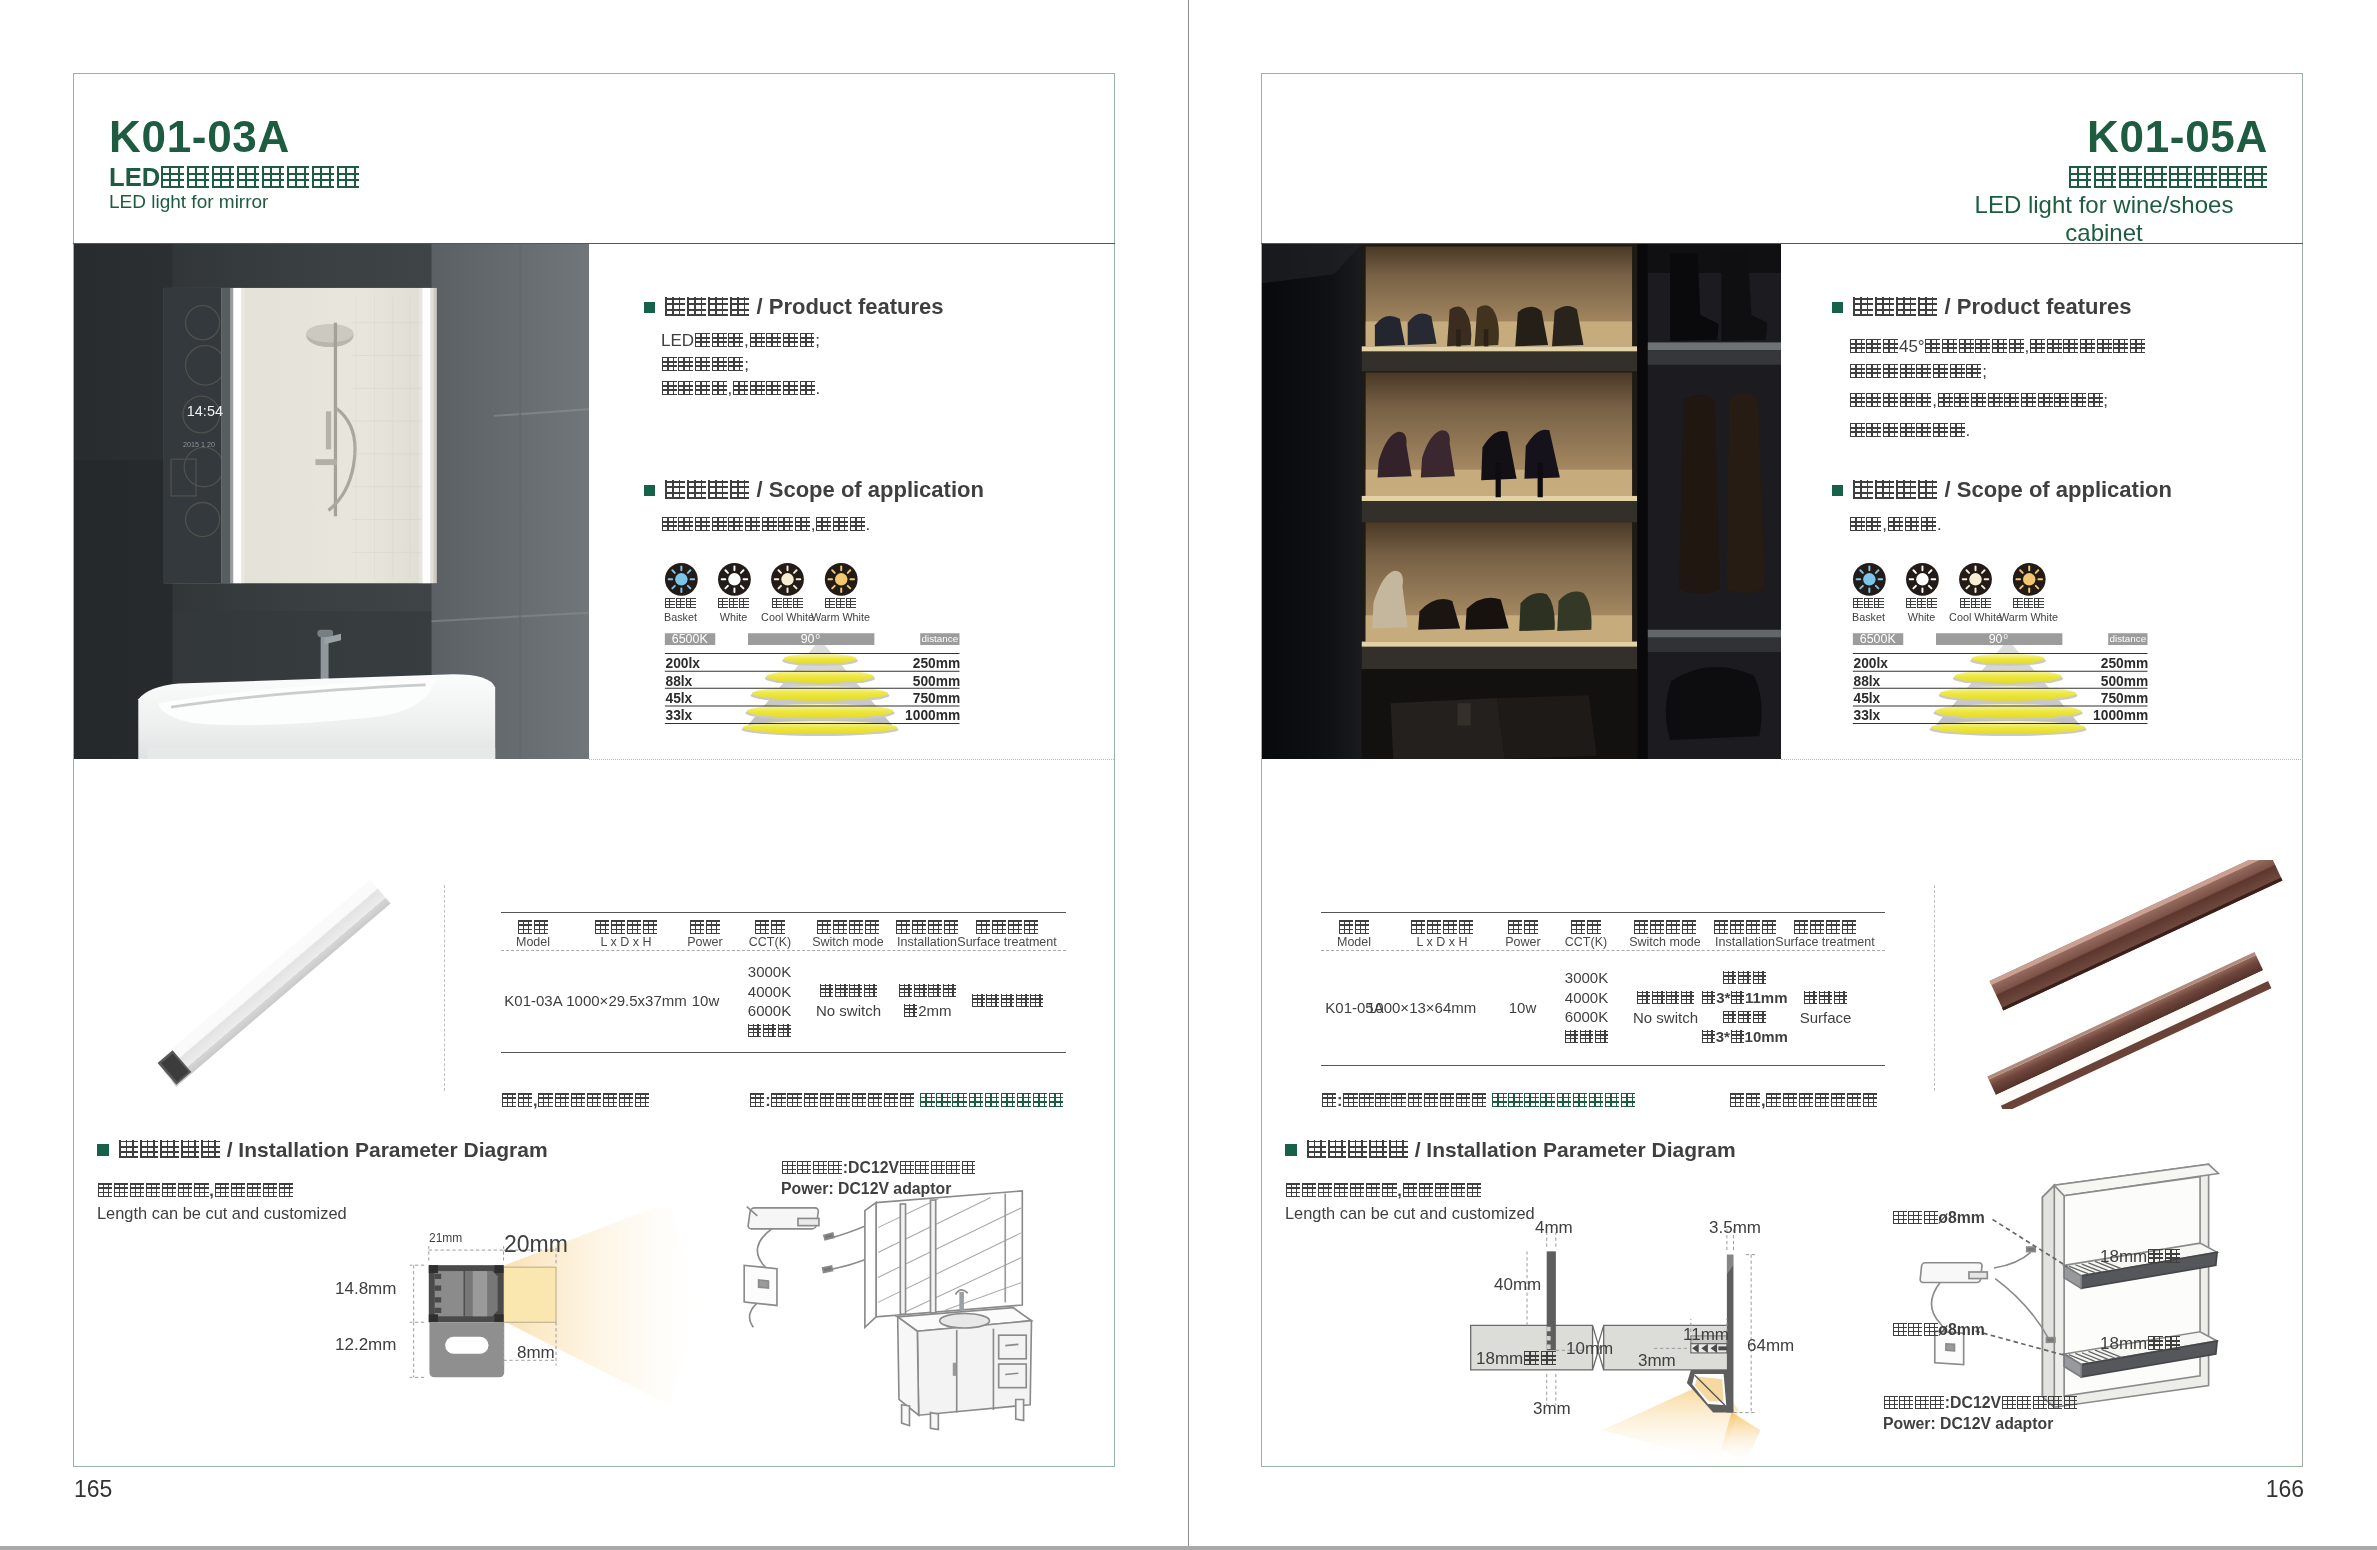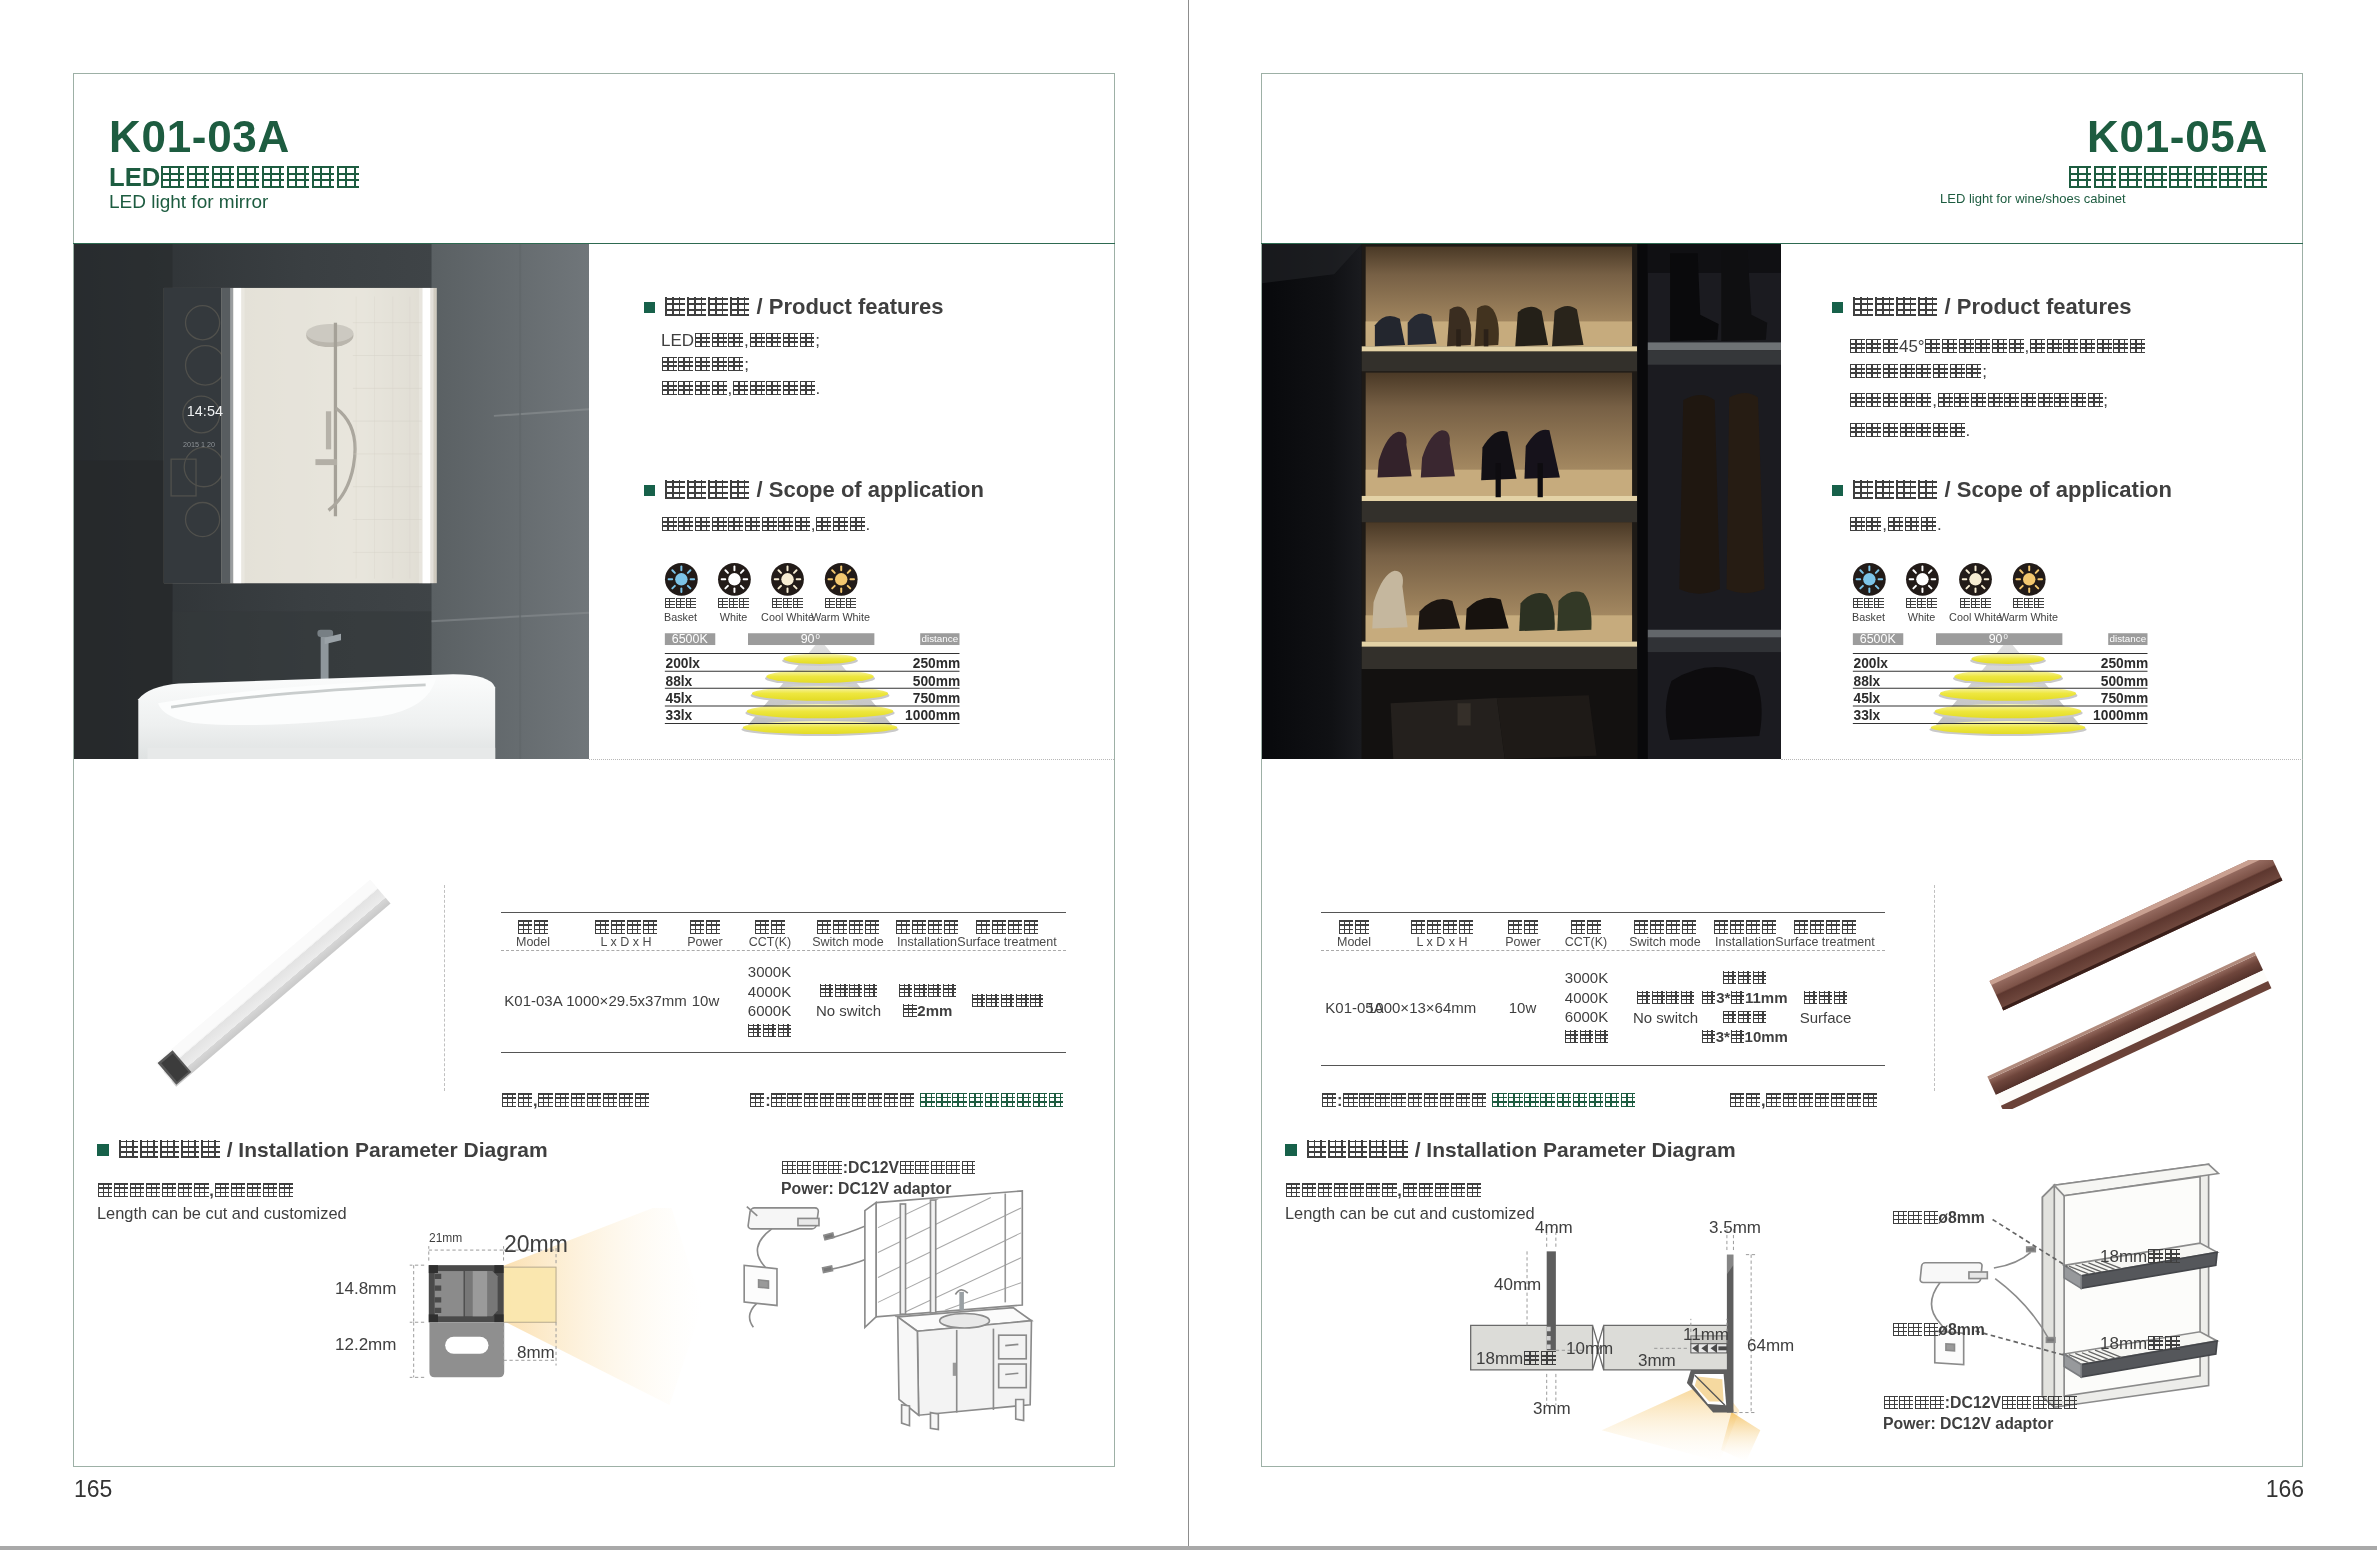--- a/index.html
+++ b/index.html
@@ -281,21 +281,21 @@
 <div class="abs kd dtx" style="left:694px;top:962px;width:151px;text-align:center;font-size:15px;line-height:19.7px;font-weight:500">
     <div>3000K</div>
     <div>4000K</div>
     <div>6000K</div>
     <div><i></i><i></i><i></i></div>
   </div>
 <div class="abs kd dtx" style="left:773px;top:981px;width:151px;text-align:center;font-size:15px;line-height:19.7px;font-weight:500">
     <div><i></i><i></i><i></i><i></i></div>
     <div>No switch</div>
   </div>
-<div class="abs kd dtx" style="left:852px;top:981px;width:151px;text-align:center;font-size:15px;line-height:19.7px;font-weight:700">
+<div class="abs kd dtx" style="left:852px;top:981px;width:151px;text-align:center;font-size:15px;line-height:19.7px;font-weight:400">
     <div><i></i><i></i><i></i><i></i></div>
     <div><i></i>2mm</div>
   </div>
 <div class="abs kd dtx" style="left:932px;top:991px;width:151px;text-align:center;font-size:15px;line-height:19.7px;font-weight:500">
     <div><i></i><i></i><i></i><i></i><i></i></div>
   </div>
 
 <div class="abs kd dtx" style="left:501px;top:1091px;font-size:16.4px;font-weight:bold"><i></i><i></i>,<i></i><i></i><i></i><i></i><i></i><i></i><i></i></div>
 
 <div class="abs" style="left:656px;top:1091px;width:408px;text-align:right;font-size:16.4px;font-weight:bold"><span class="kd dtx"><i></i>:<i></i><i></i><i></i><i></i><i></i><i></i><i></i><i></i><i></i> </span><span class="kg gtx"><i></i><i></i><i></i><i></i><i></i><i></i><i></i><i></i><i></i></span></div>
@@ -412,21 +412,21 @@
 </svg>
 
 <div class="abs" style="left:1261px;top:73px;width:1042px;height:1394px;border:1.3px solid #9db0a6"></div>
 
 <div class="abs" style="left:1261px;top:243px;width:1042px;height:1.3px;background:#2e6a51"></div>
 
 <div class="abs gtx" style="left:1940px;top:112px;width:328px;text-align:right;font-size:44px;font-weight:bold;letter-spacing:0.7px">K01-05A</div>
 
 <div class="abs kg gtx" style="left:1940px;top:163px;width:328px;text-align:right;font-size:25.6px;font-weight:bold"><i></i><i></i><i></i><i></i><i></i><i></i><i></i><i></i></div>
 
-<div class="abs gtx" style="left:1940px;top:191px;width:328px;text-align:left;font-size:13px">LED light for wine/shoes cabinet</div>
+<div class="abs gtx" style="left:1940px;top:191px;width:328px;text-align:center;font-size:24px">LED light for wine/shoes cabinet</div>
 
 <div class="abs" style="left:2232px;top:1476px;width:72px;text-align:right;font-size:23px;color:#333">166</div>
 
 <svg class="abs" style="left:1262px;top:244px" width="519" height="515" viewBox="0 0 791 785">
 <defs>
 <linearGradient id="wood" x1="0" y1="0" x2="0" y2="1">
 <stop offset="0" stop-color="#4a3926"></stop>
         <stop offset=".28" stop-color="#776045"></stop>
         <stop offset=".72" stop-color="#9e835d"></stop>
         <stop offset="1" stop-color="#b49a70"></stop>

